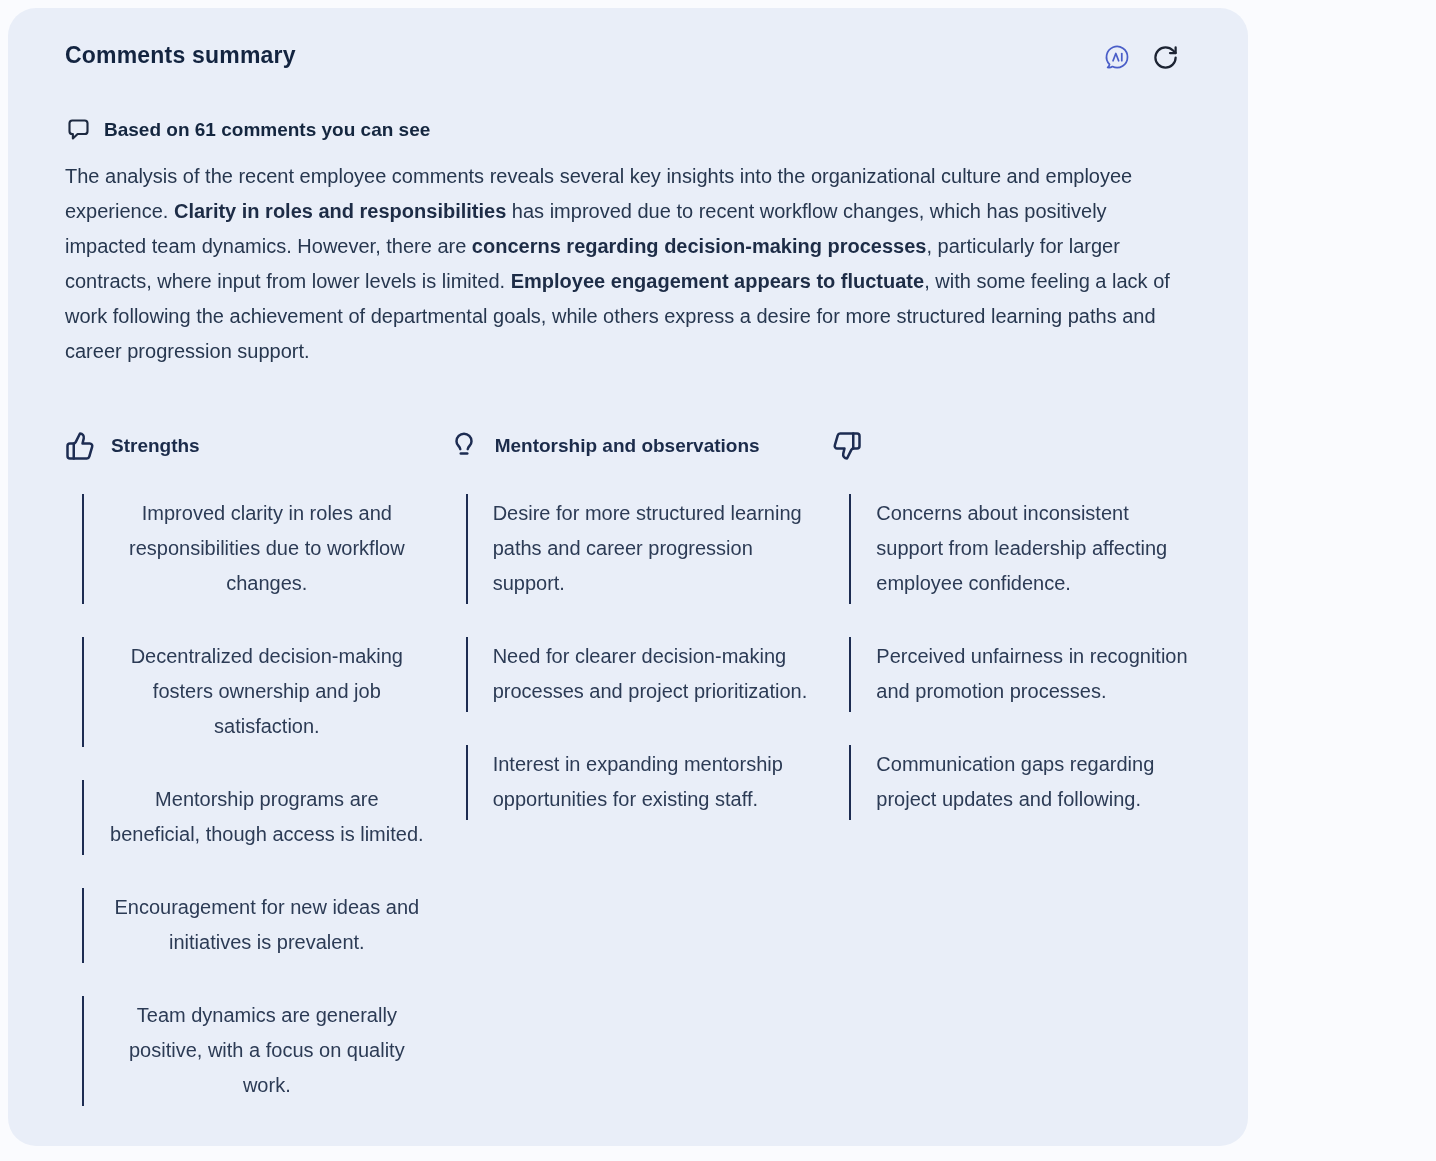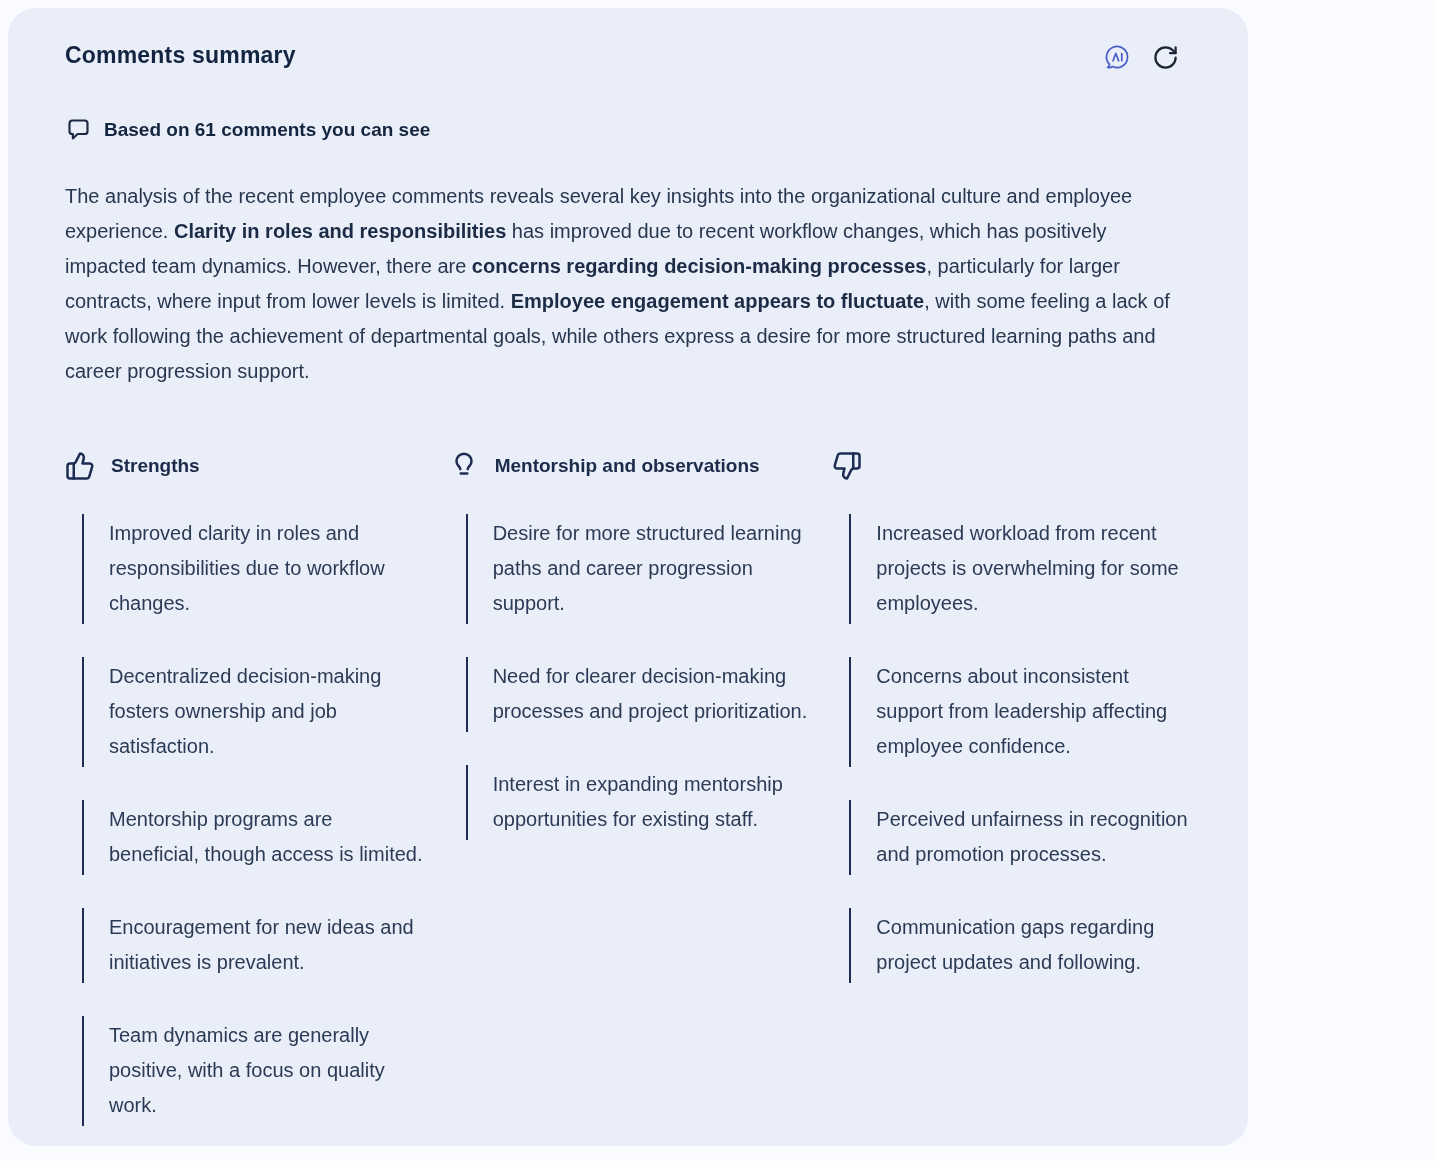--- a/index.html
+++ b/index.html
@@ -48,21 +48,21 @@
     align-items:center;
     gap:12px;
     margin-top:44px;
   }
   .subtitle-text{
     font-size:19px;
     font-weight:700;
     color:#14263f;
   }
   .summary-paragraph{
-    margin-top:36px;
+    margin-top:16px;
     font-size:20px;
     line-height:35px;
     color:#27374f;
     max-width:1240px;
   }
   .summary-paragraph strong{
     color:#1d2c46;
     font-weight:700;
   }
   .columns-grid{
@@ -93,21 +93,21 @@
   .col-title.narrow{max-width:255px;}
   .item{
     border-left:2px solid #1d2c52;
     padding:2px 0 3px 25px;
     margin-left:17px;
     margin-bottom:33px;
     font-size:20px;
     line-height:35px;
     color:#2c3b55;
   }
-  .col-1 .item{max-width:360px;}
+  .col-1 .item{max-width:360px;text-align:center;}
   .col-2 .item{max-width:340px;}
   .col-3 .item{max-width:364px;}
   svg{display:block;}
 </style>
 </head>
 <body>
 
 <div class="card">
 
   <div class="card-header">
@@ -176,20 +176,19 @@
 
     <div class="col col-3">
       <div class="col-header">
         <span class="hdr-icon">
           <svg width="30" height="30" viewBox="0 0 24 24" fill="none" stroke="#1d2c52" stroke-width="2" stroke-linecap="round" stroke-linejoin="round">
             <path d="M17 14V2"></path>
             <path d="M9 18.12 10 14H4.17a2 2 0 0 1-1.92-2.56l2.33-8A2 2 0 0 1 6.5 2H20a2 2 0 0 1 2 2v8a2 2 0 0 1-2 2h-2.76a2 2 0 0 0-1.79 1.11L12 22a3.13 3.13 0 0 1-3-3.88Z"></path>
           </svg>
         </span>
       </div>
-      <div class="item">Increased workload from recent projects is overwhelming for some employees.</div>
       <div class="item">Concerns about inconsistent support from leadership affecting employee confidence.</div>
       <div class="item">Perceived unfairness in recognition and promotion processes.</div>
       <div class="item">Communication gaps regarding project updates and following.</div>
     </div>
 
   </div>
 </div>
 
 </body></html>

